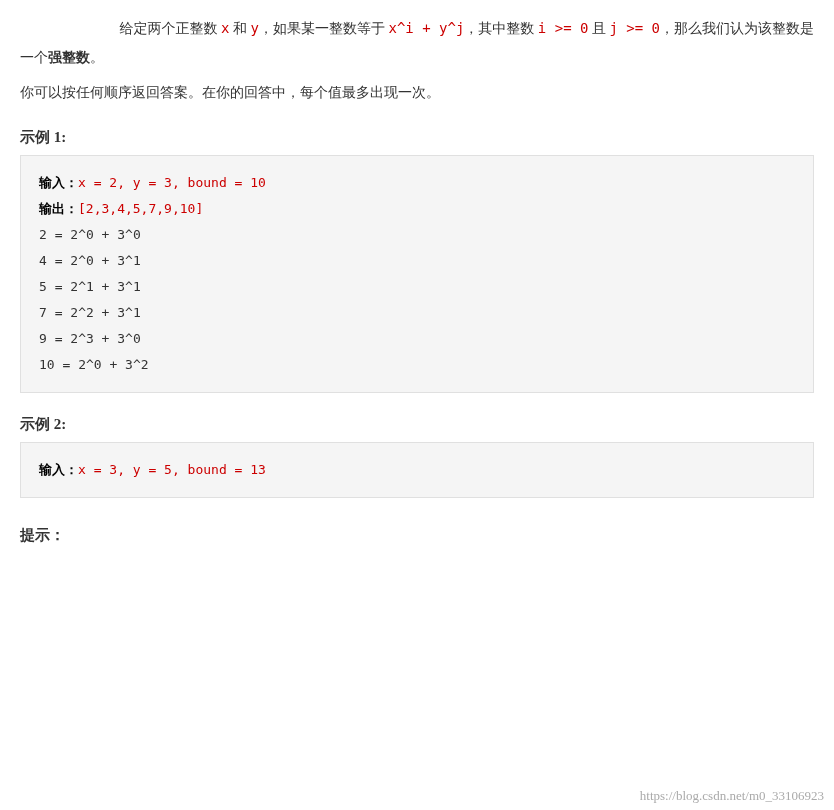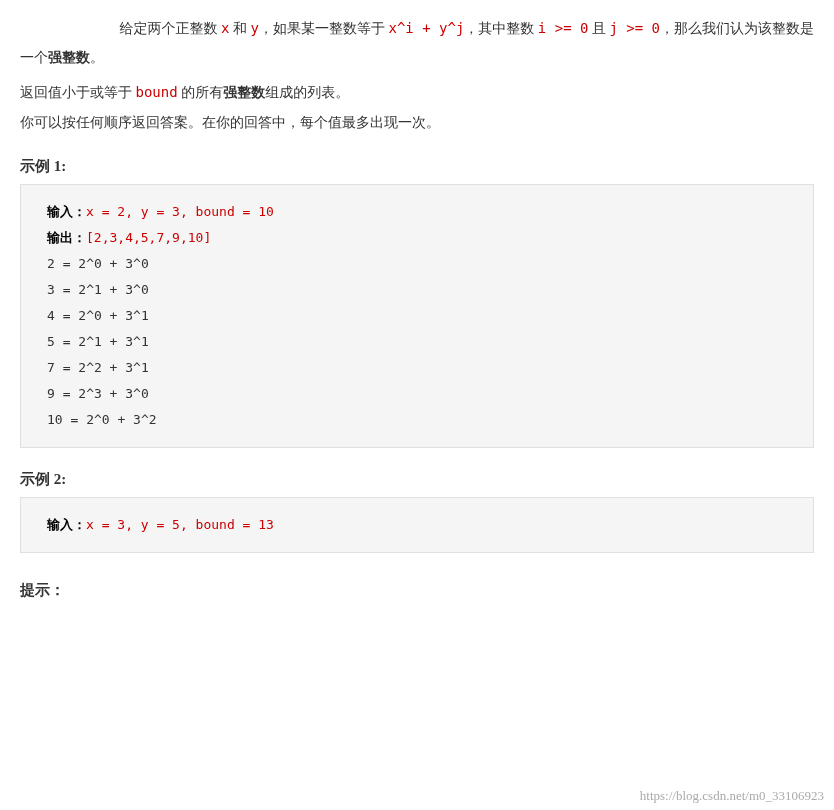--- a/index.html
+++ b/index.html
@@ -32,21 +32,21 @@
     }
     .section-title {
       font-size: 15px;
       font-weight: bold;
       margin-bottom: 8px;
       color: #333;
     }
     .example-box {
       background: #f5f5f5;
       border: 1px solid #e0e0e0;
-      padding: 14px 26px;
+      padding: 14px 18px;
       font-family: monospace;
       font-size: 13px;
       line-height: 2;
     }
     .label-input { color: #000; font-weight: bold; }
     .label-output { color: #000; font-weight: bold; }
     .label-explain { color: #000; font-weight: bold; }
     .value-red { color: #c00; }
     .output-val { color: #c00; }
     .explain-line { color: #333; }
@@ -82,42 +82,38 @@
 <div class="intro-text">
   <div class="intro-line1">
     <span>给定两个正整数 </span><span class="code-inline">x</span><span> 和 </span><span class="code-inline">y</span><span>，如果某一整数等于 </span><span class="code-inline">x^i + y^j</span><span>，其中整数 </span><span class="code-inline">i &gt;= 0</span><span> 且 </span><span class="code-inline">j &gt;= 0</span><span>，那么我们认为该整数是</span>
   </div>
   <div class="intro-line2">
     <span>一个</span><span class="strong-num">强整数</span><span>。</span>
   </div>
 </div>
 
 <div class="intro-text">
-  <div class="intro-line3">
-    <span>返回值小于或等于 </span><span class="bound-word">bound</span><span> 的所有</span><span class="strong-num">强整数</span><span>组成的列表。</span>
-  </div>
   <div>
     <span>你可以按任何顺序返回答案。在你的回答中，每个值最多出现一次。</span>
   </div>
 </div>
 
 <div class="section">
   <div class="section-title">
     <span>示例 1:</span>
   </div>
   <div class="example-box">
     <div>
       <span class="label-input">输入：</span><span class="value-red">x = 2, y = 3, bound = 10</span>
     </div>
     <div>
       <span class="label-output">输出：</span><span class="output-val">[2,3,4,5,7,9,10]</span>
     </div>
     <div id="explain-lines-0">
         <div class="explain-line">2 = 2^0 + 3^0</div>
-        <div class="explain-line">3 = 2^1 + 3^0</div>
         <div class="explain-line">4 = 2^0 + 3^1</div>
         <div class="explain-line">5 = 2^1 + 3^1</div>
         <div class="explain-line">7 = 2^2 + 3^1</div>
         <div class="explain-line">9 = 2^3 + 3^0</div>
         <div class="explain-line">10 = 2^0 + 3^2</div>
       </div>
   </div>
 </div>
 
 <div class="section">

